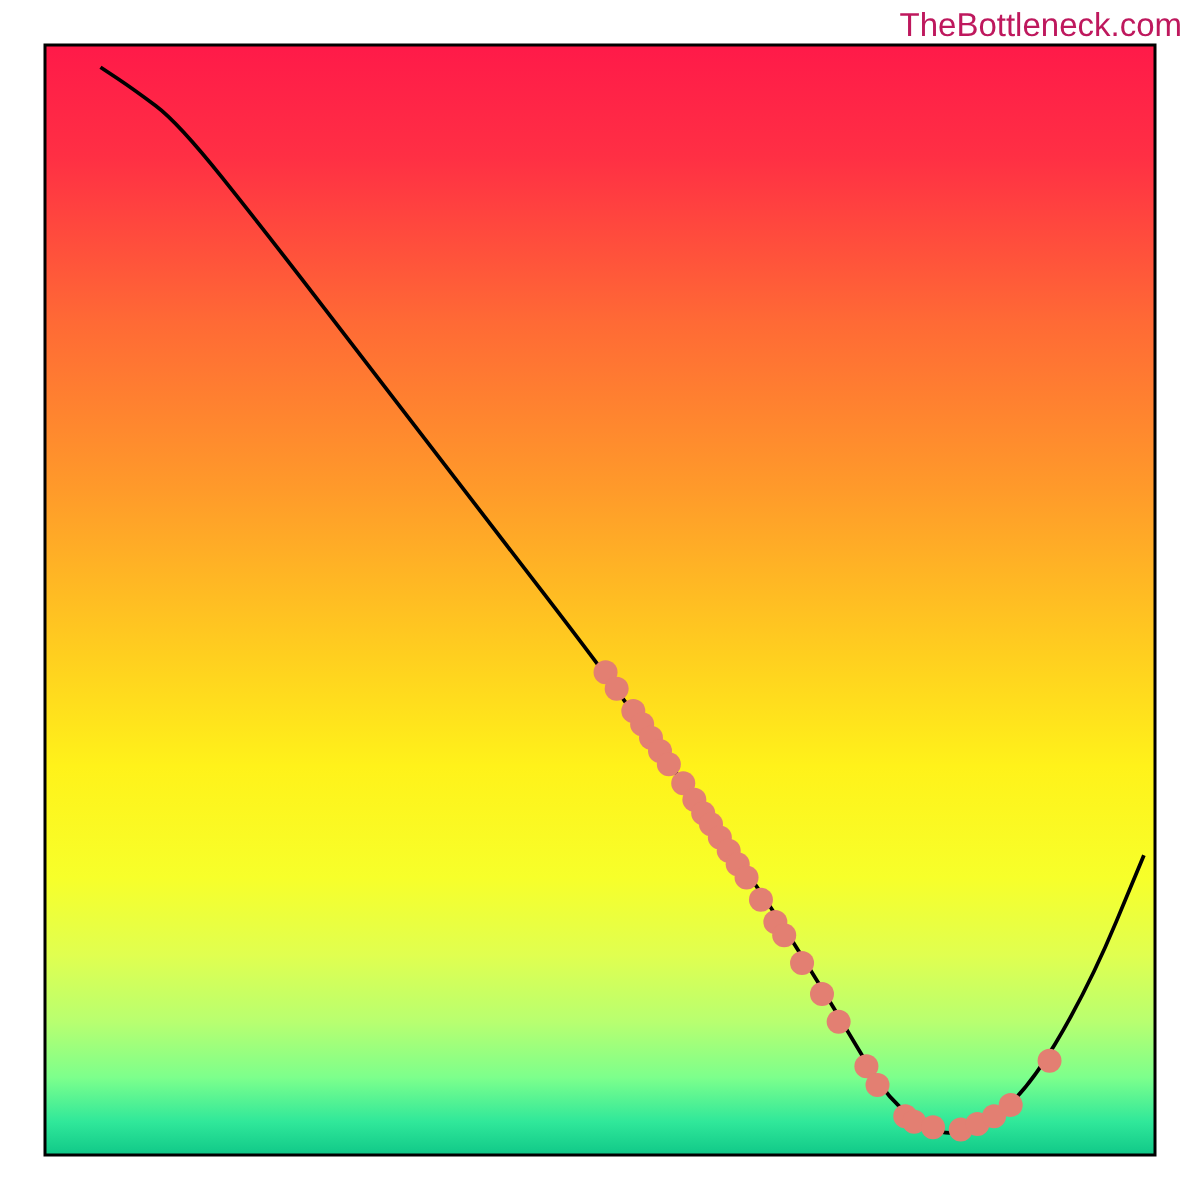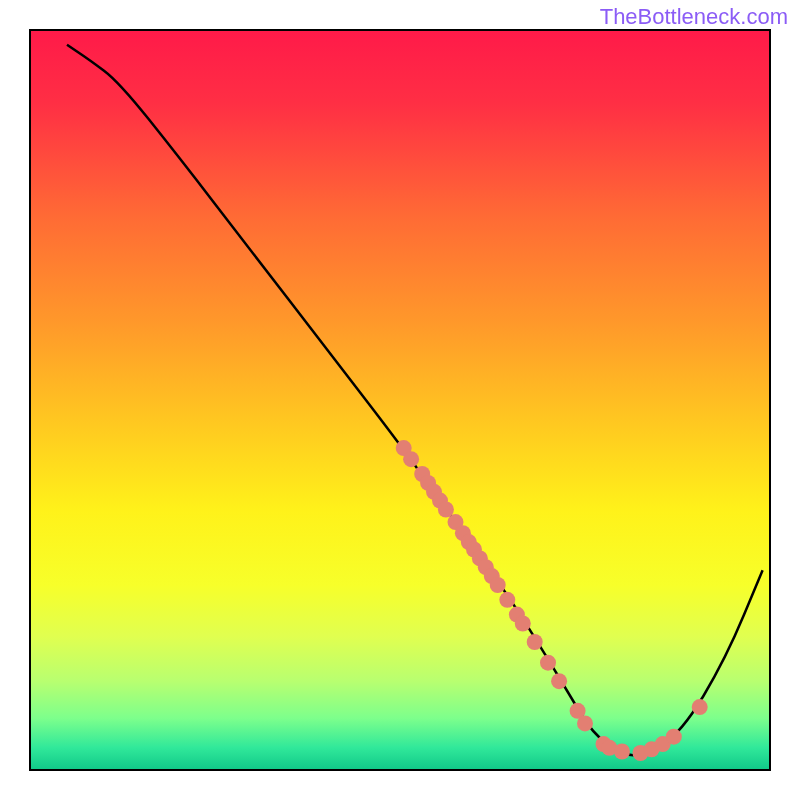--- a/index.html
+++ b/index.html
@@ -21,21 +21,21 @@
     top: 0;
     width: 800px;
     height: 800px;
     display: block;
   }
   .attribution {
     position: absolute;
     top: 4px;
     right: 12px;
     font-size: 22px;
-    color: #8b5cf6;
+    color: #be185d;
     font-family: Arial, Helvetica, sans-serif;
   }
 </style>
 </head>
 <body>
 
 <div class="chart-wrap">
   <svg class="chart" viewBox="0 0 800 800">
     <defs>
       <linearGradient id="heat" x1="0" y1="0" x2="0" y2="1">

